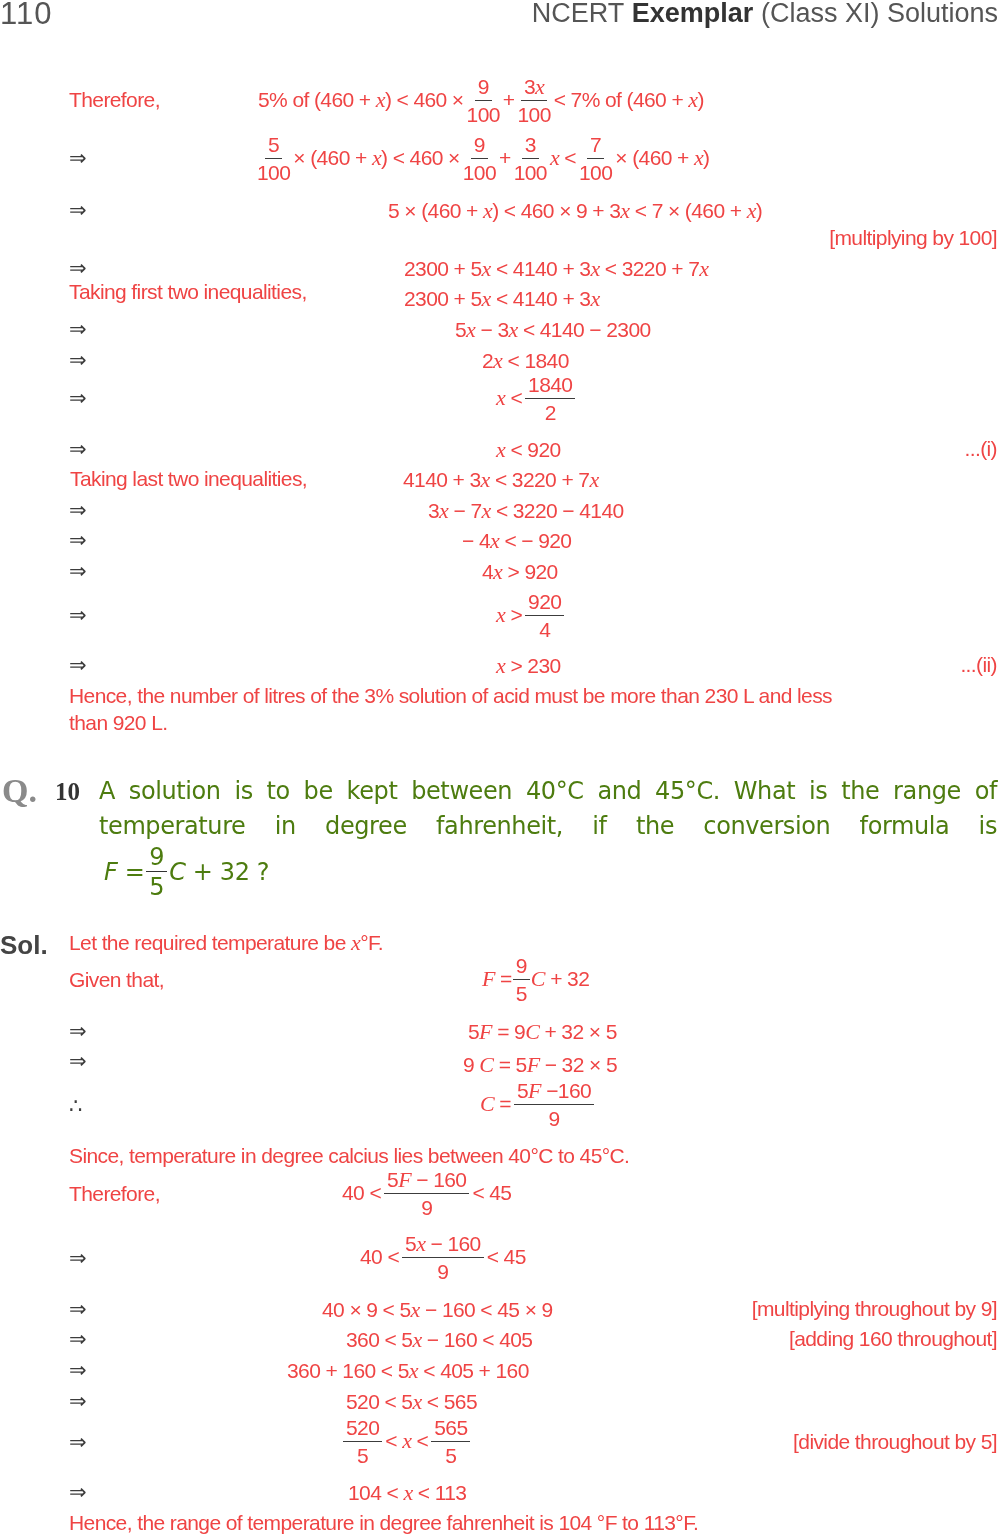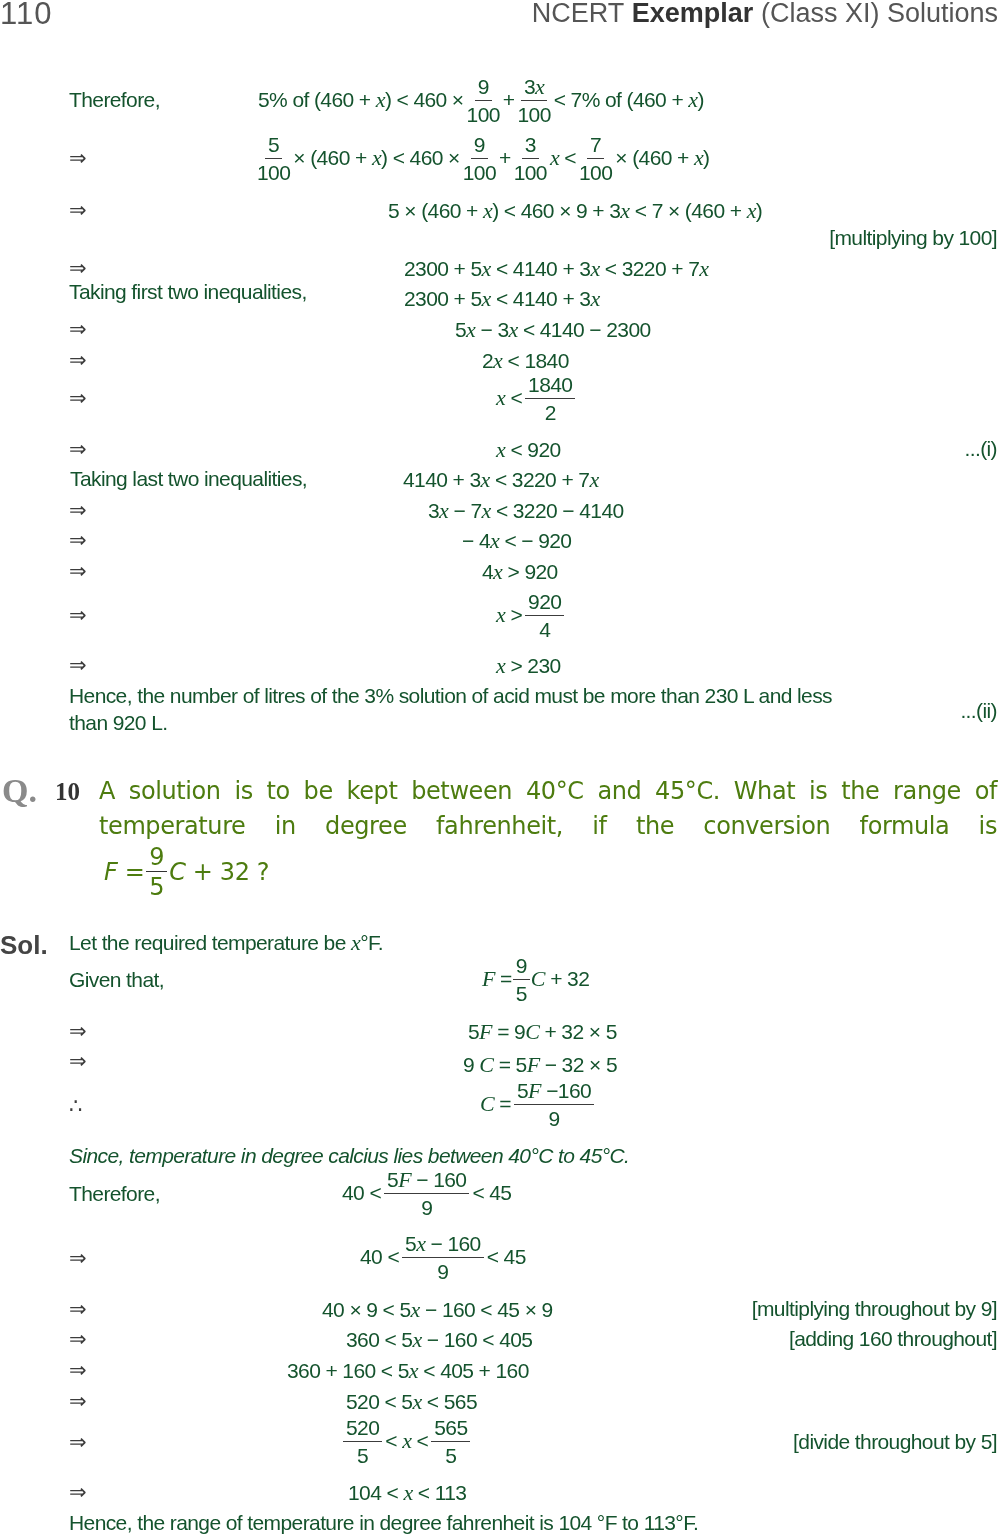--- a/index.html
+++ b/index.html
@@ -1,19 +1,19 @@
 <!DOCTYPE html>
 <html><head>
 <meta charset="utf-8">
 <style>
   html, body { margin:0; padding:0; background:#ffffff; }
   body { width:1000px; height:1536px; position:relative; overflow:hidden;
          font-family:"Liberation Sans", sans-serif; color:#3a3a3a; }
   .abs { position:absolute; white-space:nowrap; }
-  .t { font-size:21px; letter-spacing:-0.6px; font-weight:300; color:#14532d; }
+  .t { font-size:21px; letter-spacing:-0.6px; font-weight:300; color:#ef4444; }
   .arrow { font-size:21px; color:#3c3c3c; }
   i.v { font-family:"Liberation Serif", serif; font-style:italic; font-size:22px; }
   .frac { display:inline-flex; flex-direction:column; align-items:center; vertical-align:middle; margin:0 3px; }
   .frac .num { border-bottom:1.3px solid #3c3c3c; padding:0 3px; line-height:26px; }
   .frac .den { line-height:28px; }
   .hdr-page { font-size:31px; font-weight:300; color:#555; letter-spacing:1px; }
   .hdr-title { font-size:27px; color:#444; }
   .hdr-title b { font-weight:bold; color:#333; }
   .hdr-title .light { font-weight:300; color:#555; }
   .qmark { font-family:"Liberation Serif", serif; font-weight:bold; font-size:34px; color:#8a8a8a; }
@@ -101,21 +101,21 @@
   <div class="abs t" style="left:482px;top:559px;">4<i class="v">x</i> &gt; 920</div>
 
   <div class="abs arrow" style="left:69px;top:603px;">⇒</div>
   <div class="abs t" style="left:496px;top:589px;"><i class="v">x</i> &gt;<span class="frac">
         <span class="num">920</span>
         <span class="den">4</span>
       </span></div>
 
   <div class="abs arrow" style="left:69px;top:653px;">⇒</div>
   <div class="abs t" style="left:496px;top:653px;"><i class="v">x</i> &gt; 230</div>
-  <div class="abs t" style="right:3px;top:653px;margin-top:46px;">...(ii)</div>
+  <div class="abs t" style="right:3px;top:653px;">...(ii)</div>
 
   <div class="abs t" style="left:69px;top:684px;width:928px;text-align:justify;">Hence, the number of litres of the 3% solution of acid must be more than 230 L and less</div>
   <div class="abs t" style="left:69px;top:711px;">than 920 L.</div>
 </div>
 
 <div>
   <div class="abs qmark" style="left:2px;top:772px;">Q.</div>
   <div class="abs qnum" style="left:55px;top:778px;">10</div>
   <div class="abs qtext" style="left:99px;top:777px;width:898px;text-align:justify;text-align-last:justify;">A solution is to be kept between 40°C and 45°C. What is the range of</div>
   <div class="abs qtext" style="left:99px;top:812px;width:898px;text-align:justify;text-align-last:justify;">temperature in degree fahrenheit, if the conversion formula is</div>
@@ -142,21 +142,21 @@
 
   <div class="abs arrow" style="left:69px;top:1049px;">⇒</div>
   <div class="abs t" style="left:463px;top:1052px;">9 <i class="v">C</i> = 5<i class="v">F</i> − 32 × 5</div>
 
   <div class="abs arrow" style="left:69px;top:1094px;">∴</div>
   <div class="abs t" style="left:480px;top:1078px;"><i class="v">C</i> =<span class="frac">
         <span class="num">5<i class="v">F</i> −160</span>
         <span class="den">9</span>
       </span></div>
 
-  <div class="abs t" style="left:69px;top:1144px;font-style:italic;">Since, temperature in degree calcius lies between 40°C to 45°C.</div>
+  <div class="abs t" style="left:69px;top:1144px;">Since, temperature in degree calcius lies between 40°C to 45°C.</div>
 
   <div class="abs t" style="left:69px;top:1182px;">Therefore,</div>
   <div class="abs t" style="left:342px;top:1167px;">40 &lt;<span class="frac">
         <span class="num">5<i class="v">F</i> − 160</span>
         <span class="den">9</span>
       </span>&lt; 45</div>
 
   <div class="abs arrow" style="left:69px;top:1246px;">⇒</div>
   <div class="abs t" style="left:360px;top:1231px;">40 &lt;<span class="frac">
         <span class="num">5<i class="v">x</i> − 160</span>

